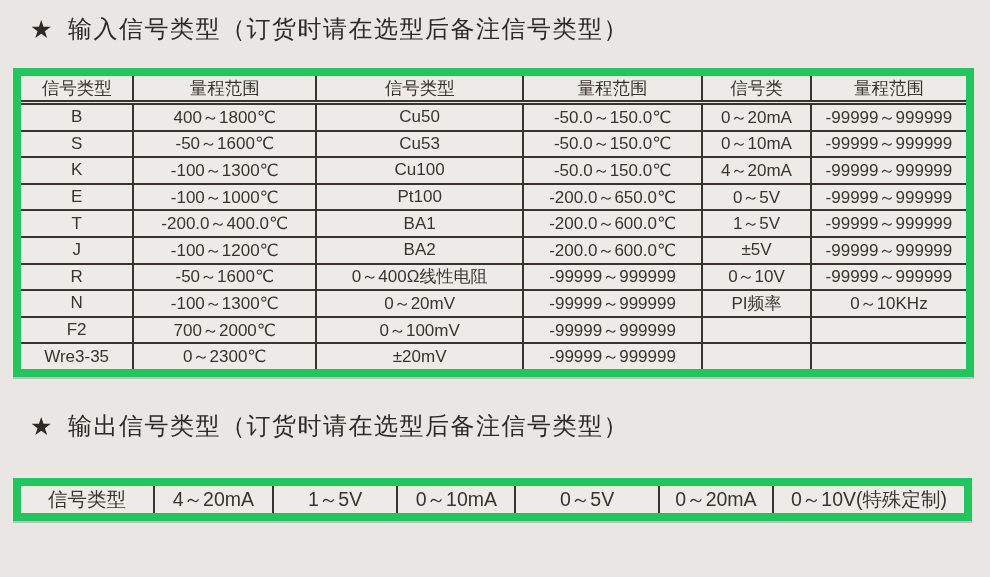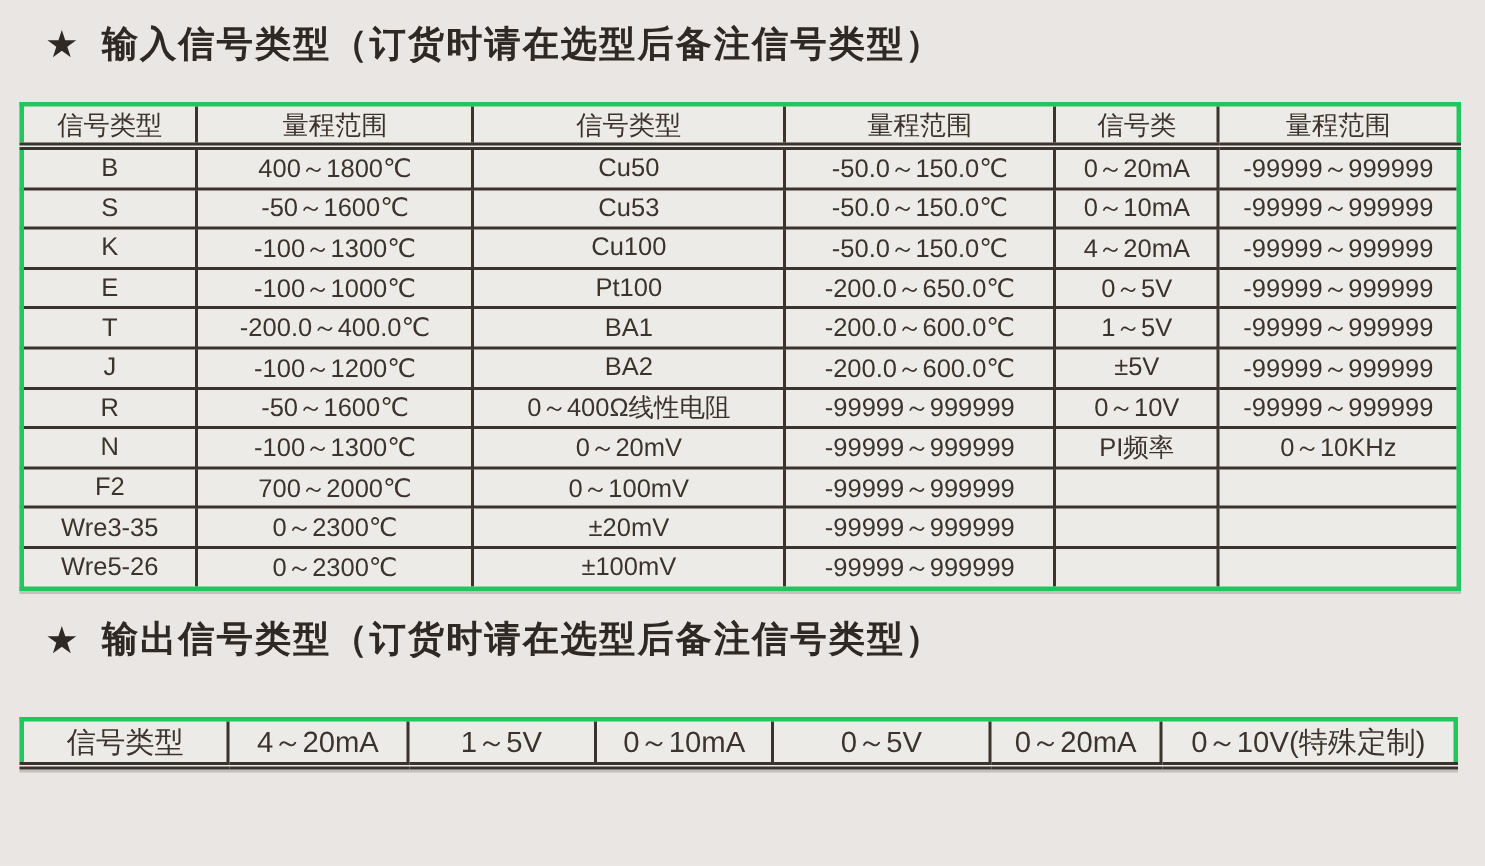--- a/index.html
+++ b/index.html
@@ -12,39 +12,39 @@
     position: relative;
     background: #e9e6e3;
     font-family: "Liberation Sans", "DejaVu Sans", sans-serif;
     color: #3b332d;
     overflow: hidden;
   }
   .section-title {
     position: absolute;
     left: 30px;
     font-size: 24px;
-    font-weight: bold;
+    font-weight: normal;
     color: #2e2925;
     letter-spacing: 1.5px;
     white-space: nowrap;
   }
   #title-input { top: 13px; }
   #title-output { top: 410px; }
   .star {
     display: inline-block;
     margin-right: 14px;
     font-size: 25px;
     transform: translateY(1px);
   }
   table {
     position: absolute;
     left: 13px;
     border-collapse: collapse;
     background: #edebe8;
-    border: 3px solid #22c55e;
+    border: 8px solid #22c55e;
     table-layout: fixed;
     box-shadow: 0 2px 0 rgba(130, 118, 106, 0.35);
   }
   th, td {
     border: 2px solid #3a332e;
     text-align: center;
     vertical-align: middle;
     padding: 0 2px;
     overflow: hidden;
     white-space: nowrap;
@@ -174,28 +174,20 @@
         <td></td>
       </tr>
       <tr>
         <td>Wre3-35</td>
         <td>0～2300℃</td>
         <td>±20mV</td>
         <td>-99999～999999</td>
         <td></td>
         <td></td>
       </tr>
-      <tr>
-        <td>Wre5-26</td>
-        <td>0～2300℃</td>
-        <td>±100mV</td>
-        <td>-99999～999999</td>
-        <td></td>
-        <td></td>
-      </tr>
     </tbody>
 </table>
 
 <div class="section-title" id="title-output">
   <span class="star">★</span><span>输出信号类型（订货时请在选型后备注信号类型）</span>
 </div>
 
 <table id="output-table">
   <colgroup>
     <col style="width:14.4%">

